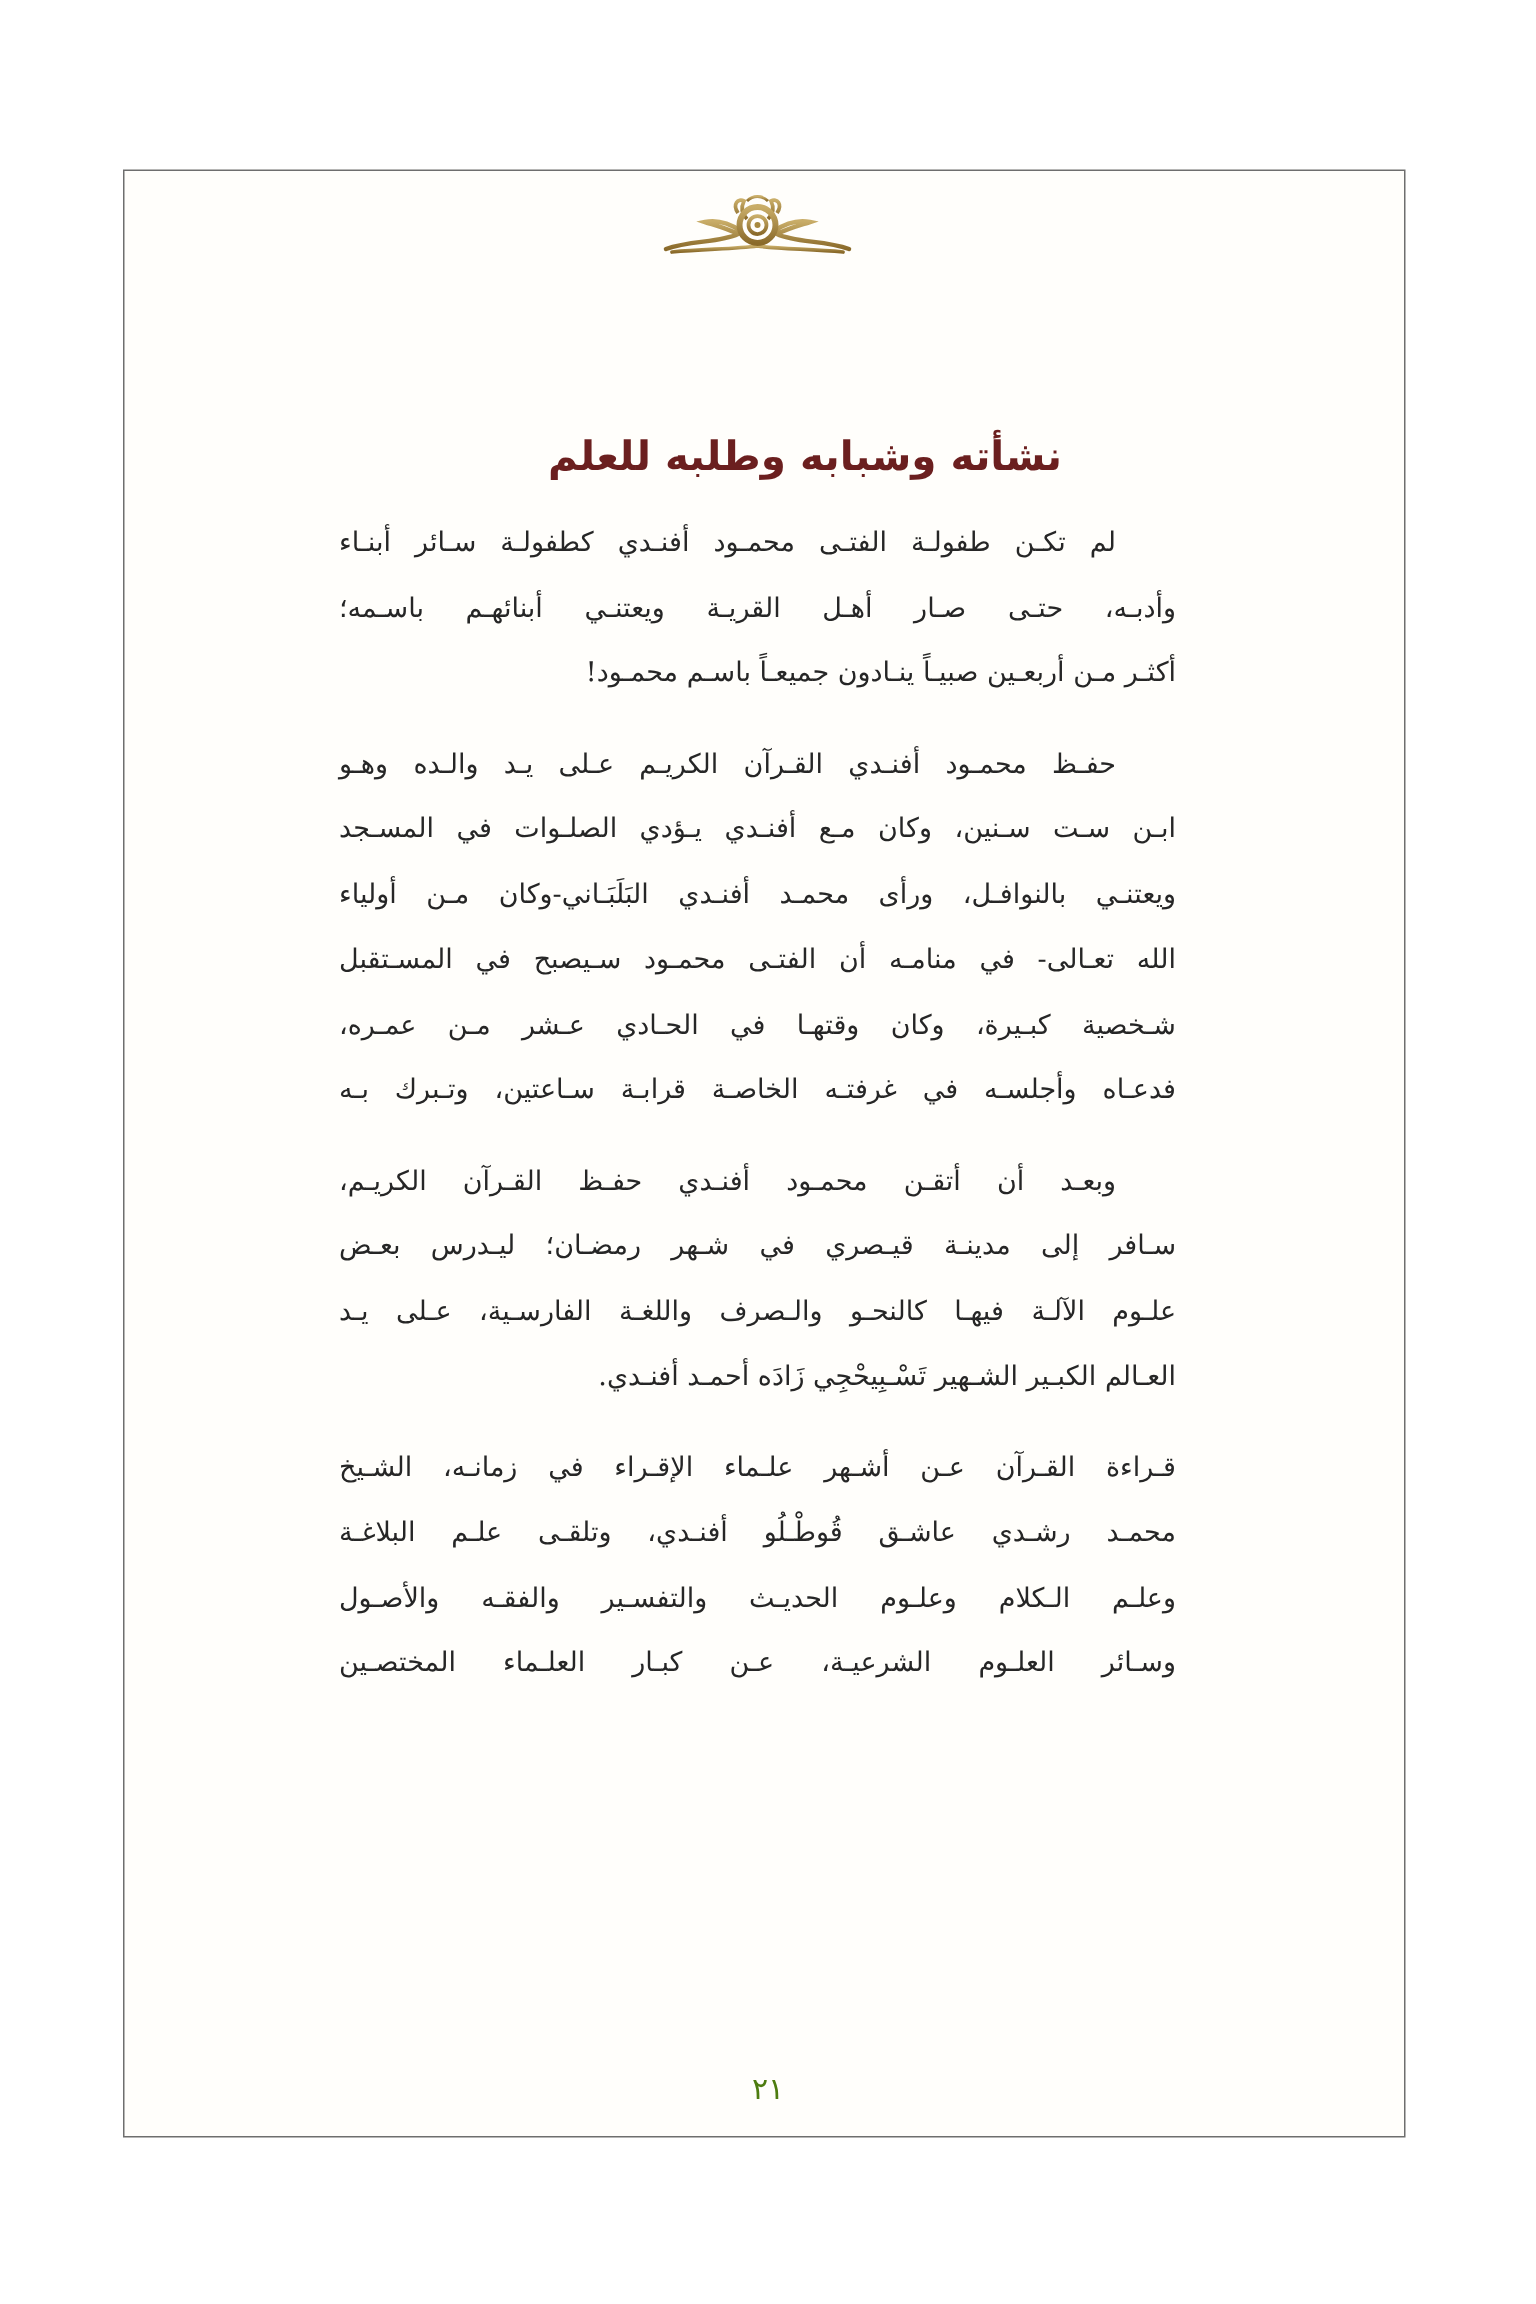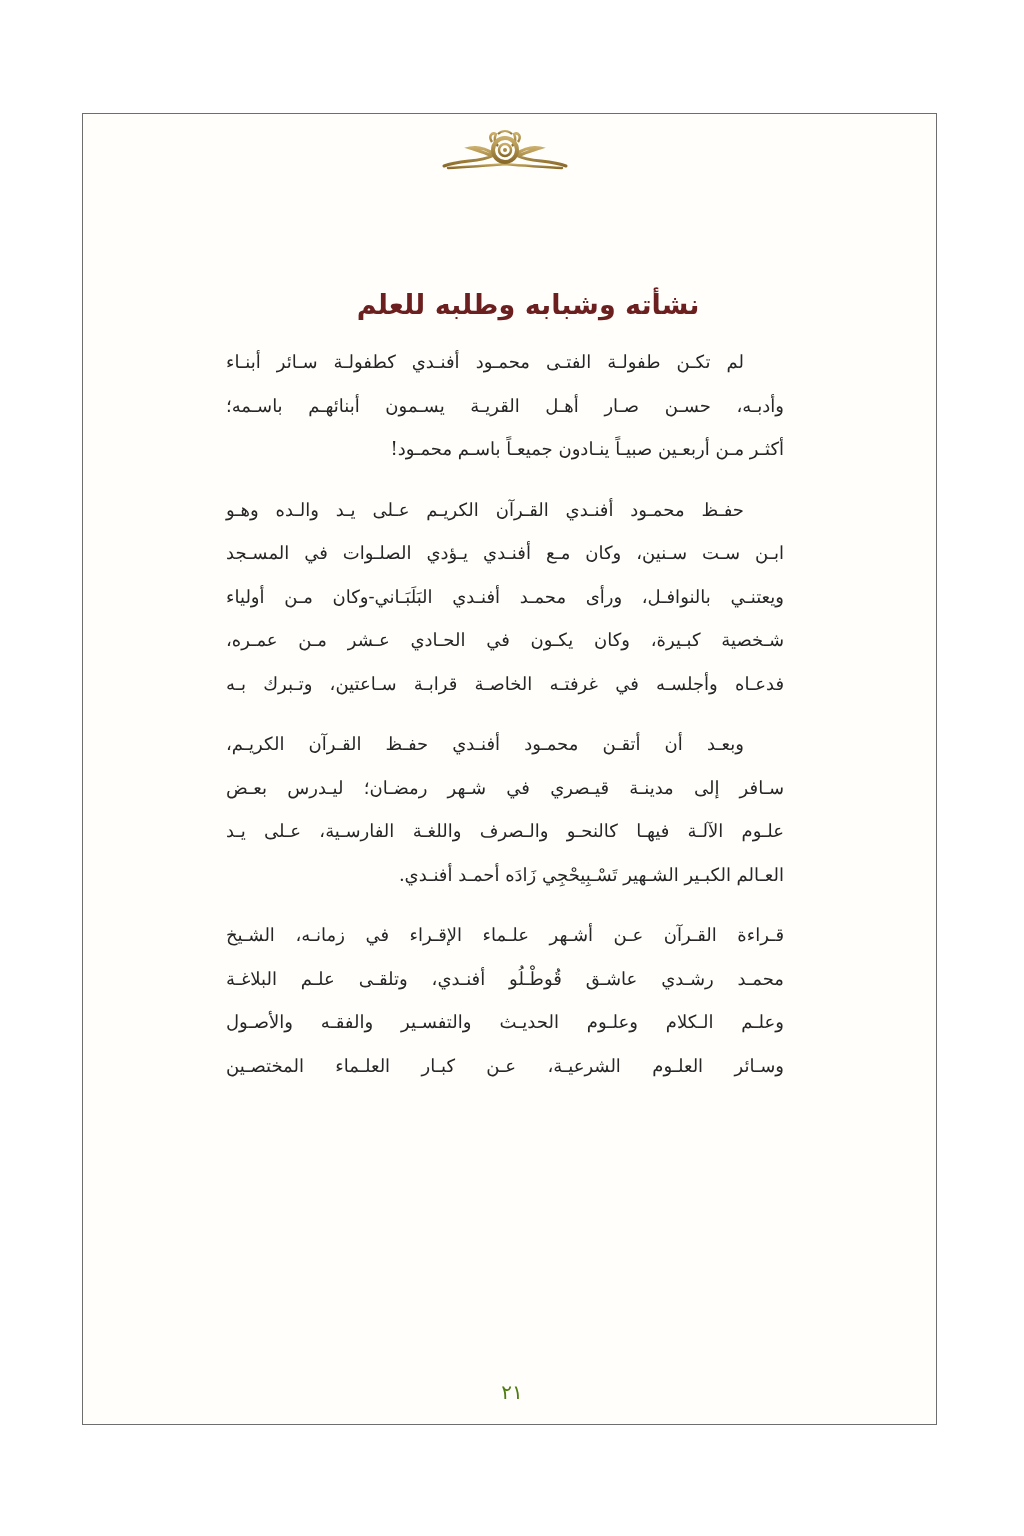--- a/index.html
+++ b/index.html
@@ -26,24 +26,24 @@
   .ornament {
     position: absolute;
     left: 440px;
     top: 126px;
     width: 130px;
     height: 48px;
   }
   .ornament svg { width: 100%; height: 100%; display: block; }
   .chapter-title {
     position: absolute;
-    left: 316px;
+    left: 284px;
     top: 280px;
     width: 424px;
-    text-align: center;
+    text-align: right;
     direction: rtl;
     font-family: "DejaVu Sans", sans-serif;
     font-weight: bold;
     font-size: 27px;
     color: #6b1f1f;
     margin: 0;
     line-height: 50px;
   }
   .body-text {
     position: absolute;
@@ -108,28 +108,29 @@
     <circle cx="65" cy="24" r="2" fill="#a8893f"></circle>
     <path d="M58 8 C 62 4, 68 4, 72 8" fill="none" stroke="url(#gold)" stroke-width="2"></path>
   </svg>
 </div>
 
 <h1 class="chapter-title">نشأته وشبابه وطلبه للعلم</h1>
 
 <div class="body-text">
   <p class="para">
     <span class="line first">لم تكـن طفولـة الفتـى محمـود أفنـدي كطفولـة سـائر أبنـاء</span>
-    <span class="line">وأدبـه، حسـن صـار أهـل القريـة يسـمون أبنائهـم باسـمه؛</span>
+    <span class="line">وأدبـه، حتـى صـار أهـل القريـة ويعتنـي أبنائهـم باسـمه؛</span>
     <span class="line last">أكثـر مـن أربعـين صبيـاً ينـادون جميعـاً باسـم محمـود!</span>
   </p>
   <p class="para">
     <span class="line first">حفـظ محمـود أفنـدي القـرآن الكريـم عـلى يـد والـده وهـو</span>
     <span class="line">ابـن سـت سـنين، وكان مـع أفنـدي يـؤدي الصلـوات في المسـجد</span>
     <span class="line">ويعتنـي بالنوافـل، ورأى محمـد أفنـدي البَلَبَـاني-وكان مـن أولياء</span>
-    <span class="line">شـخصية كبـيرة، وكان يكـون في الحـادي عـشر مـن عمـره،</span>
+    <span class="line">الله تعـالى- في منامـه أن الفتـى محمـود سـيصبح في المسـتقبل</span>
+    <span class="line">شـخصية كبـيرة، وكان وقتهـا في الحـادي عـشر مـن عمـره،</span>
     <span class="line">فدعـاه وأجلسـه في غرفتـه الخاصـة قرابـة سـاعتين، وتـبرك بـه</span>
   </p>
   <p class="para">
     <span class="line first">وبعـد أن أتقـن محمـود أفنـدي حفـظ القـرآن الكريـم،</span>
     <span class="line">سـافر إلى مدينـة قيـصري في شـهر رمضـان؛ ليـدرس بعـض</span>
     <span class="line">علـوم الآلـة فيهـا كالنحـو والـصرف واللغـة الفارسـية، عـلى يـد</span>
     <span class="line last">العـالم الكبـير الشـهير تَسْـبِيحْجِي زَادَه أحمـد أفنـدي.</span>
   </p>
   <p class="para">
     <span class="line">قـراءة القـرآن عـن أشـهر علـماء الإقـراء في زمانـه، الشـيخ</span>

